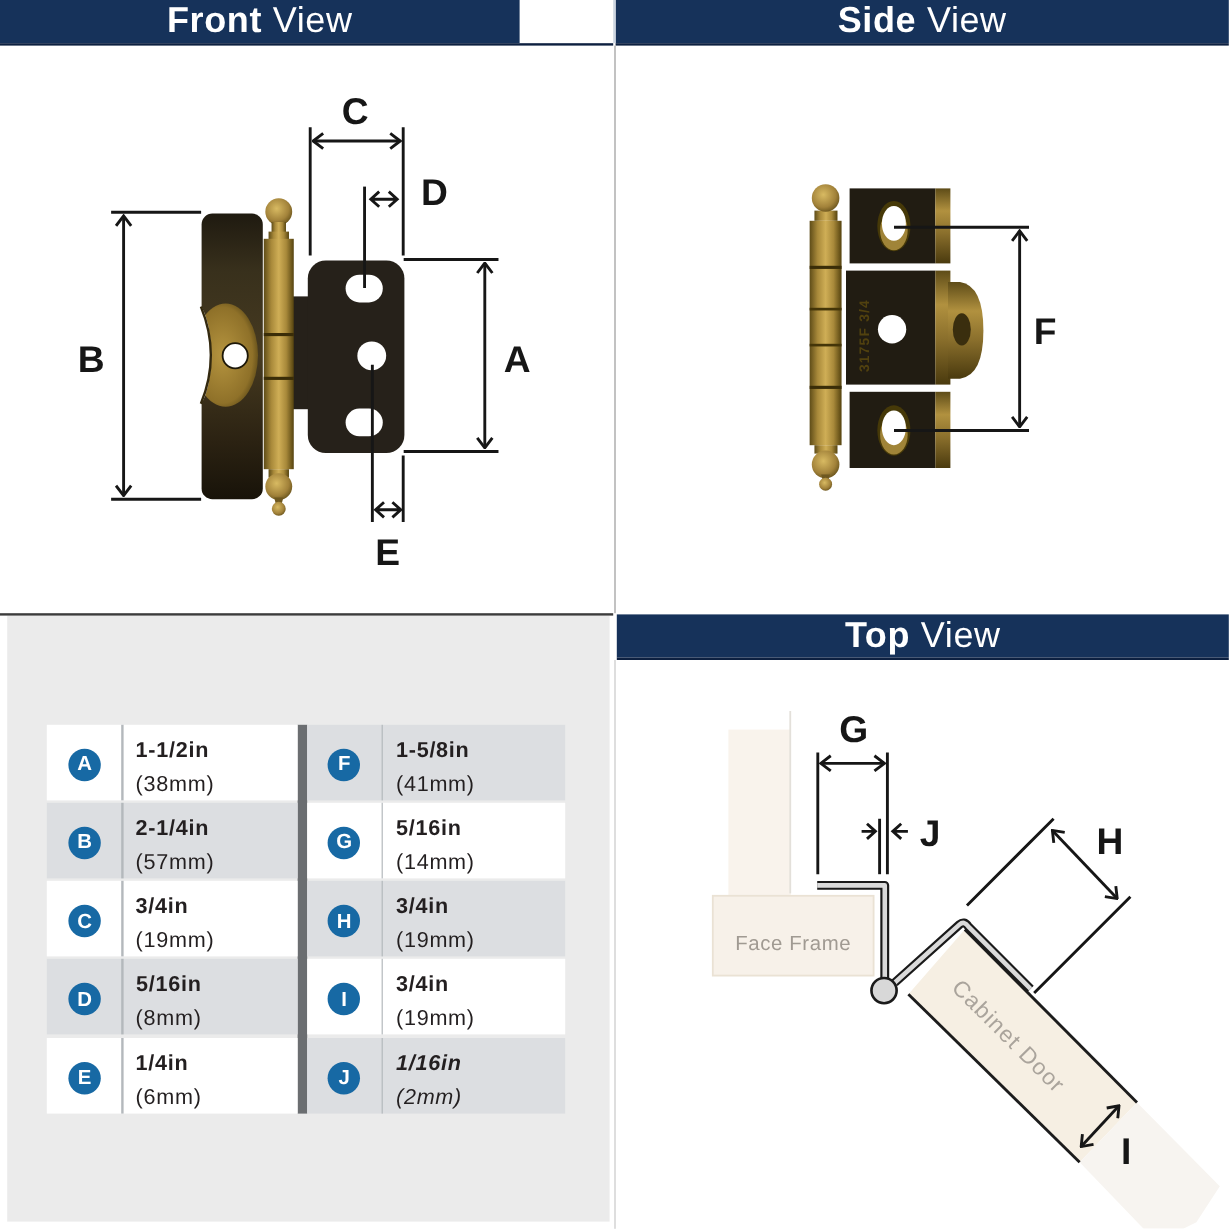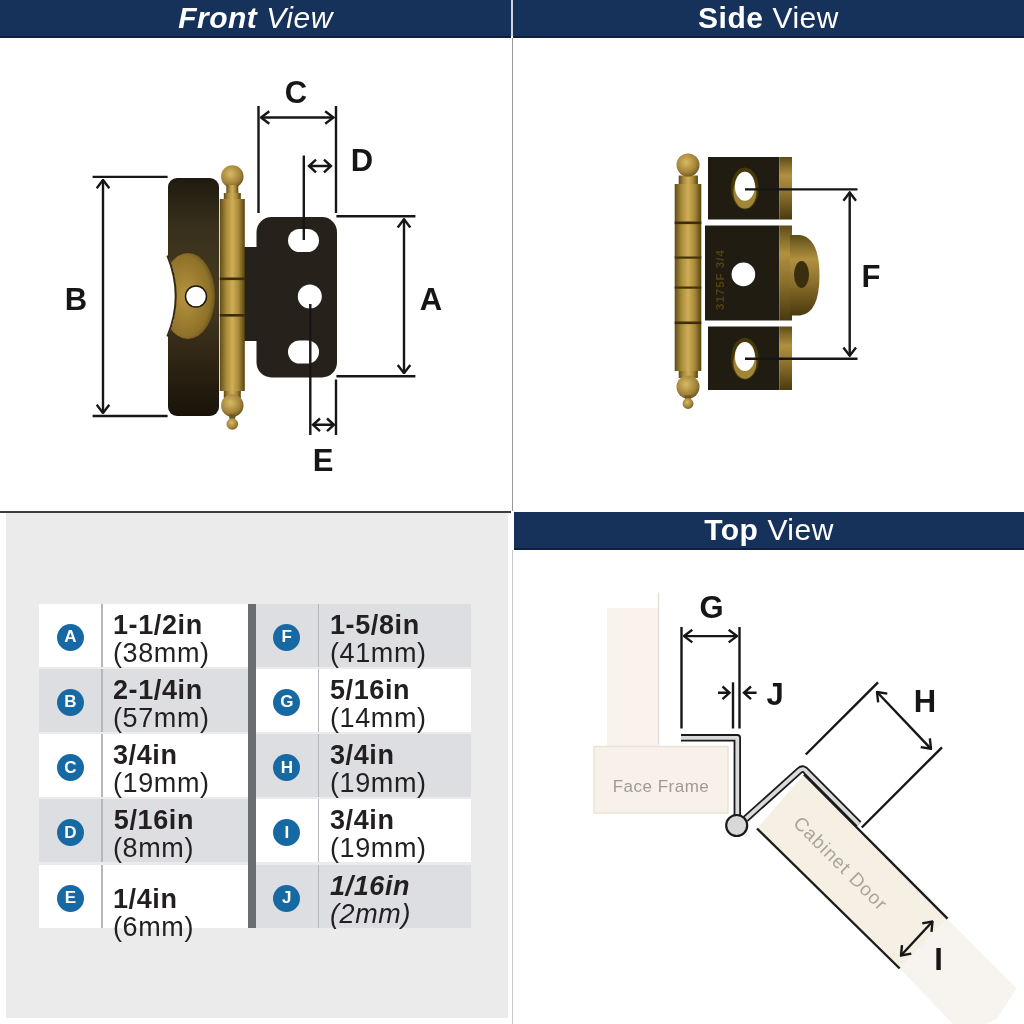--- a/index.html
+++ b/index.html
@@ -1,27 +1,27 @@
 <!DOCTYPE html>
 <html><head>
 <meta charset="utf-8">
 <style>
 html,body{margin:0;padding:0;width:1024px;height:1024px;background:#ffffff;font-family:"Liberation Sans",sans-serif;overflow:hidden;}
 .abs{position:absolute;}
 .hdr{position:absolute;height:36px;background:#16325a;color:#fff;display:flex;align-items:center;justify-content:center;font-size:30px;letter-spacing:0.5px;}
 .hdr b{font-weight:bold;margin-right:9px;}
 .hdredge{position:absolute;height:2px;background:#0d2040;}
 .badge{width:27px;height:27px;border-radius:50%;background:#1769a4;color:#fff;font-size:17px;font-weight:bold;display:flex;align-items:center;justify-content:center;}
-.val{font-size:27px;line-height:28px;letter-spacing:0.6px;color:#231f20;white-space:nowrap;}
+.val{font-size:18px;line-height:28px;letter-spacing:0.6px;color:#231f20;white-space:nowrap;}
 .val b{font-weight:bold;}
 </style>
 </head>
 <body>
 
-<div class="hdr" style="left:0;top:0;width:511px;font-style:italic;"><b>Front</b> View</div>
+<div class="hdr" style="left:0;top:0;width:433px;"><b>Front</b> View</div>
 <div class="hdredge" style="left:0;top:36px;width:511px;"></div>
 
 <div class="hdr" style="left:513px;top:0;width:511px;justify-content:center;"><b>Side</b> View</div>
 <div class="hdredge" style="left:513px;top:36px;width:511px;"></div>
 
 <div class="abs" style="left:6px;top:513px;width:502px;height:505px;background:#ebebeb;"></div>
 
 <div class="hdr" style="left:514px;top:512px;width:510px;"><b>Top</b> View</div>
 <div class="hdredge" style="left:514px;top:548px;width:510px;"></div>
 
@@ -239,21 +239,21 @@
 <div class="abs val" style="left:113.0px;top:741.1px;"><b>3/4in</b><br>(19mm)</div>
 
 <div class="abs" style="left:39.2px;top:799.4px;width:209.0px;height:63.0px;background:#dcdee1;"></div>
 <div class="abs" style="left:101.4px;top:799.4px;width:1.3px;height:63.0px;background:#b4b8bc;"></div>
 <div class="abs badge" style="left:57.0px;top:819.4px;">D</div>
 <div class="abs val" style="left:113.0px;top:806.4px;text-align:right;"><b>5/16in</b><br>(8mm)</div>
 
 <div class="abs" style="left:39.2px;top:864.7px;width:209.0px;height:63.0px;background:#ffffff;"></div>
 <div class="abs" style="left:101.4px;top:864.7px;width:1.3px;height:63.0px;background:#b4b8bc;"></div>
 <div class="abs badge" style="left:57.0px;top:884.7px;">E</div>
-<div class="abs val" style="left:113.0px;top:871.7px;margin-top:13px;"><b>1/4in</b><br>(6mm)</div>
+<div class="abs val" style="left:113.0px;top:871.7px;"><b>1/4in</b><br>(6mm)</div>
 
 <div class="abs" style="left:255.7px;top:603.5px;width:214.9px;height:63.0px;background:#dcdee1;"></div>
 <div class="abs" style="left:317.8px;top:603.5px;width:1.3px;height:63.0px;background:#b4b8bc;"></div>
 <div class="abs badge" style="left:273.3px;top:623.5px;">F</div>
 <div class="abs val" style="left:330.0px;top:610.5px;"><b>1-5/8in</b><br>(41mm)</div>
 
 <div class="abs" style="left:255.7px;top:668.8px;width:214.9px;height:63.0px;background:#ffffff;"></div>
 <div class="abs" style="left:317.8px;top:668.8px;width:1.3px;height:63.0px;background:#b4b8bc;"></div>
 <div class="abs badge" style="left:273.3px;top:688.8px;">G</div>
 <div class="abs val" style="left:330.0px;top:675.8px;"><b>5/16in</b><br>(14mm)</div>

